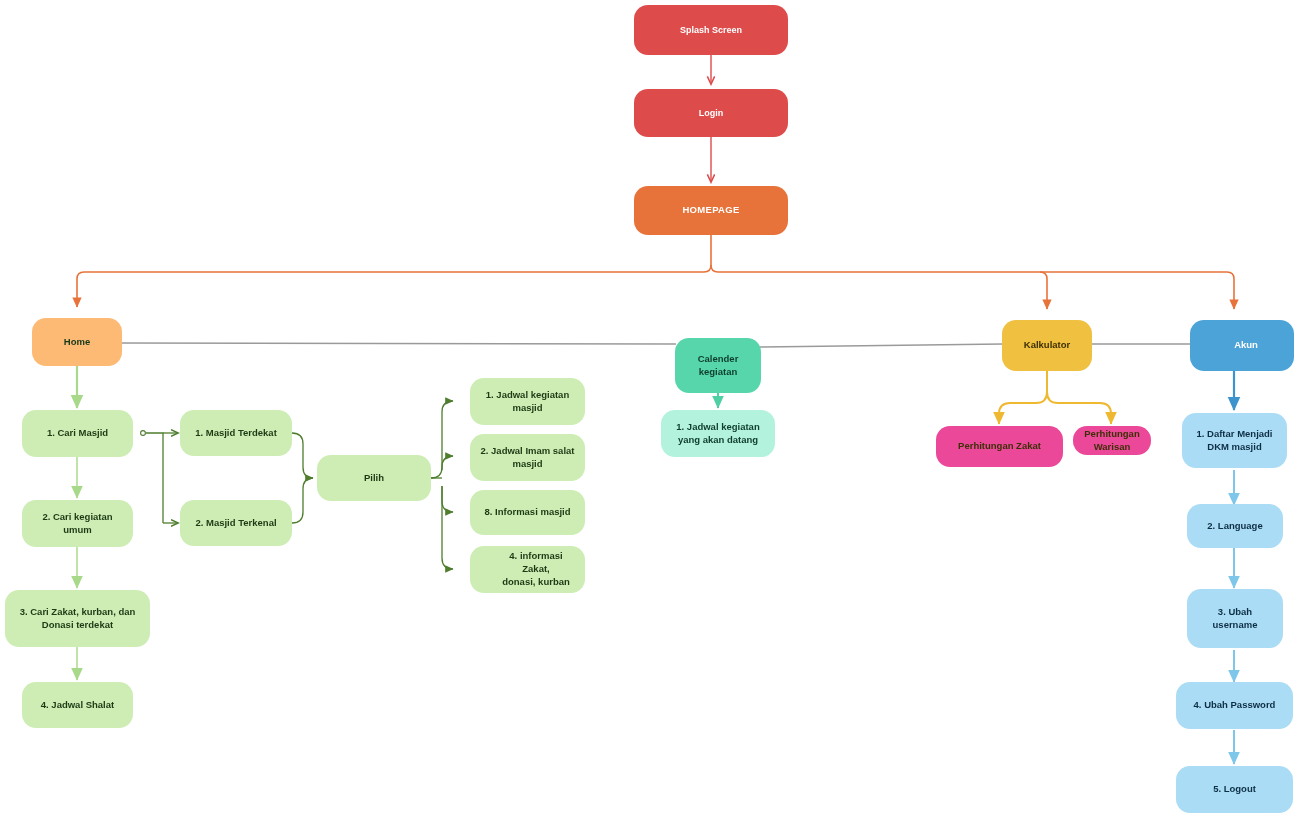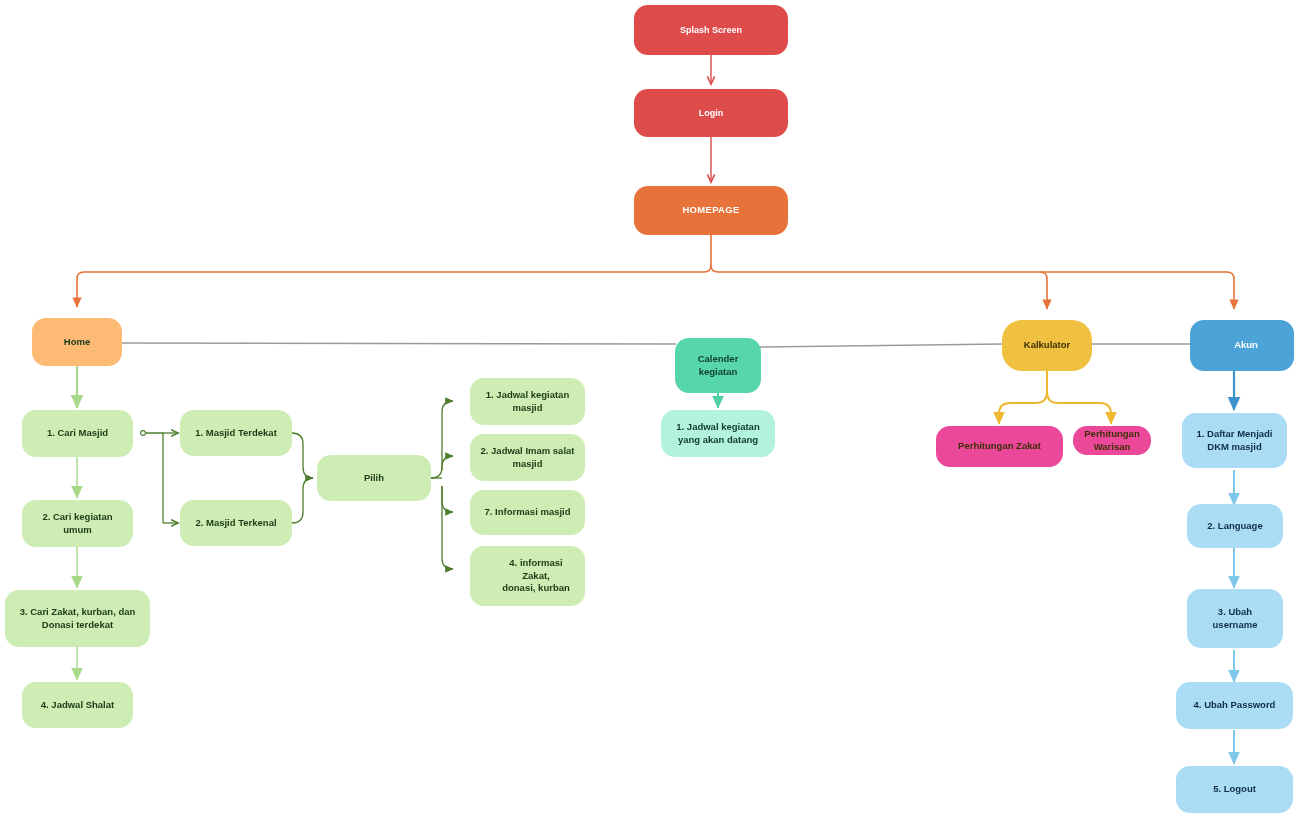--- a/index.html
+++ b/index.html
@@ -41,21 +41,21 @@
     display: block;
     width: 100%;
     white-space: pre-line;
   }
   .n-red      { background: #dd4b4b; color: #ffffff; font-size: 9px; font-weight: 600; }
   .n-orange   { background: #e8733a; color: #ffffff; font-size: 9.5px; font-weight: 600; letter-spacing: .3px; }
   .n-green-d  { background: #fdba74; color: #16381a; font-size: 9.5px; font-weight: 600; }
   .n-green-l  { background: #cdedb4; color: #1d3a14; font-size: 9.5px; font-weight: 600; }
   .n-teal-d   { background: #57d6ab; color: #0f3d2e; font-size: 9.5px; font-weight: 600; margin-top: 24px; }
   .n-teal-l   { background: #b3f2dd; color: #0f3d2e; font-size: 9.5px; font-weight: 600; }
-  .n-yellow-d { background: #f0c040; color: #3d2f05; font-size: 9.5px; font-weight: 600; border-radius: 20px; }
+  .n-yellow-d { background: #f0c040; color: #3d2f05; font-size: 9.5px; font-weight: 600; }
   .n-yellow-l { background: #ec4899; color: #3d2f05; font-size: 9.5px; font-weight: 600; }
   .n-blue-d   { background: #4ba3d8; color: #ffffff; font-size: 9.5px; font-weight: 600; }
   .n-blue-l   { background: #abdcf5; color: #0d2f45; font-size: 9.5px; font-weight: 600; }
 </style>
 </head>
 <body>
 
 <div id="canvas">
 
   <svg id="edges" viewBox="0 0 1303 824">
@@ -198,24 +198,24 @@
     <span>1.  Jadwal kegiatan
 masjid</span>
   </div>
 
   <div class="node n-green-l" style="left:470px; top:434px; width:115px; height:47px;">
     <span>2. Jadwal Imam salat
 masjid</span>
   </div>
 
   <div class="node n-green-l" style="left:470px; top:490px; width:115px; height:45px;">
-    <span>7. Informasi masjid</span>
-  </div>
-
-  <div class="node n-green-l" style="left:470px; top:546px; width:115px; height:60px;padding-left:25px;">
+    <span>8. Informasi masjid</span>
+  </div>
+
+  <div class="node n-green-l" style="left:470px; top:546px; width:115px; height:47px;padding-left:25px;">
     <span>4. informasi Zakat,
 donasi, kurban</span>
   </div>
 
   <div class="node n-teal-l" style="left:661px; top:410px; width:114px; height:47px;">
     <span>1.  Jadwal kegiatan
 yang akan datang</span>
   </div>
 
   <div class="node n-yellow-l" style="left:936px; top:426px; width:127px; height:41px;">

